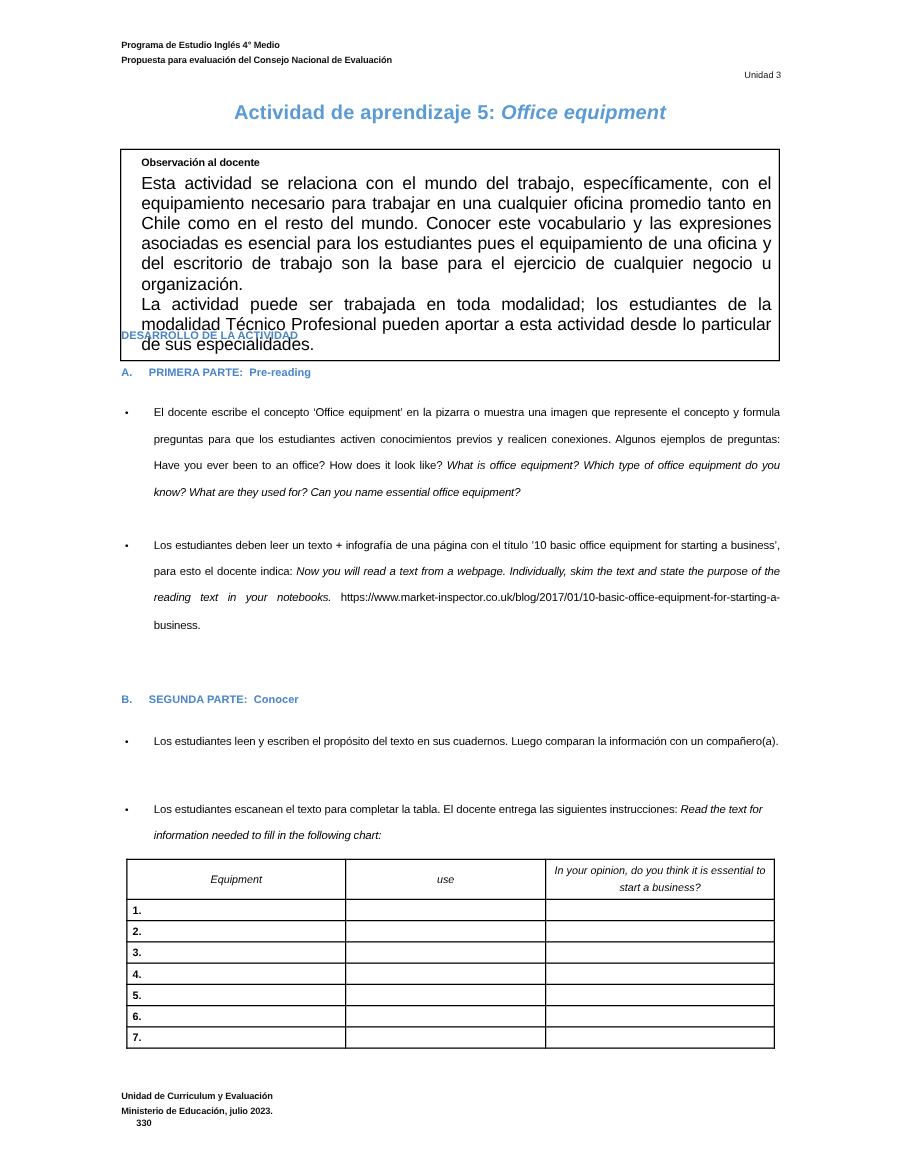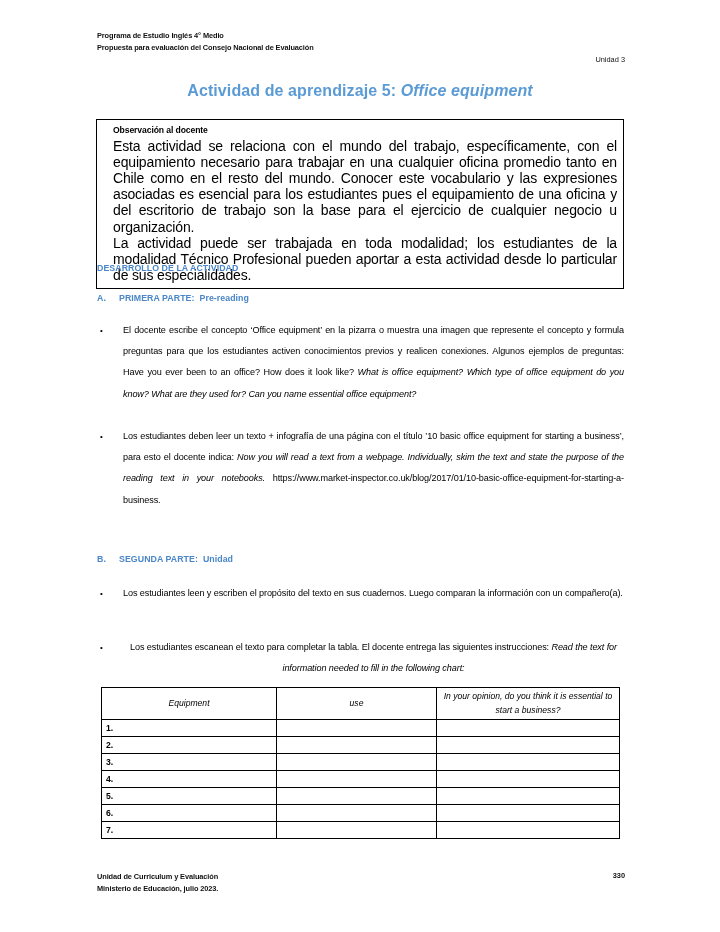--- a/index.html
+++ b/index.html
@@ -122,21 +122,21 @@
     box-sizing: border-box;
   }
   .bullet .btext {
     flex: 1 1 auto;
     font-size: 9.1px;
     line-height: 21.2px;
     text-align: justify;
     letter-spacing: -0.1px;
   }
   .bullet .btext.nojust {
-    text-align: center;
+    text-align: left;
   }
   .it { font-style: italic; }
 
   
   .chart-table {
     position: absolute;
     left: 101px;
     top: 687px;
     width: 518px;
     border-collapse: collapse;
@@ -171,20 +171,21 @@
 
   
   .doc-footer {
     position: absolute;
     top: 871px;
     left: 97px;
     width: 528px;
     display: flex;
     justify-content: space-between;
     align-items: flex-start;
+    flex-direction: column;
   }
   .doc-footer-left {
     font-size: 7.4px;
     line-height: 11.5px;
     font-weight: bold;
     letter-spacing: -0.1px;
     color: #111;
   }
   .doc-footer-right {
     font-size: 7.4px;
@@ -226,21 +227,21 @@
     <div class="marker">•</div>
     <div class="btext"><span>El docente escribe el concepto ‘Office equipment’ en la pizarra o muestra una imagen que represente el concepto y formula preguntas para que los estudiantes activen conocimientos previos y realicen conexiones. Algunos ejemplos de preguntas: Have you ever been to an office? How does it look like? </span><span class="it">What is office equipment? Which type of office equipment do you know? What are they used for? Can you name essential office equipment?</span></div>
   </div>
 
   <div class="bullet" style="top:426px">
     <div class="marker">•</div>
     <div class="btext"><span>Los estudiantes deben leer un texto + infografía de una página con el título ’10 basic office equipment for starting a business’, para esto el docente indica: </span><span class="it">Now you will read a text from a webpage. Individually, skim the text and state the purpose of the reading text in your notebooks.</span><span> https://www.market-inspector.co.uk/blog/2017/01/10-basic-office-equipment-for-starting-a-business.</span></div>
   </div>
 
   <div class="sec-head lvl2" style="top:554px">
-    <span class="lbl">B.</span><span>SEGUNDA PARTE:</span>&nbsp; <span>Unidad</span>
+    <span class="lbl">B.</span><span>SEGUNDA PARTE:</span>&nbsp; <span>Conocer</span>
   </div>
 
   <div class="bullet" style="top:583px">
     <div class="marker">•</div>
     <div class="btext"><span>Los estudiantes leen y escriben el propósito del texto en sus cuadernos. Luego comparan la información con un compañero(a).</span></div>
   </div>
 
   <div class="bullet" style="top:637px">
     <div class="marker">•</div>
     <div class="btext nojust"><span>Los estudiantes escanean el texto para completar la tabla. El docente entrega las siguientes instrucciones: </span><span class="it">Read the text for information needed to fill in the following chart:</span></div>

